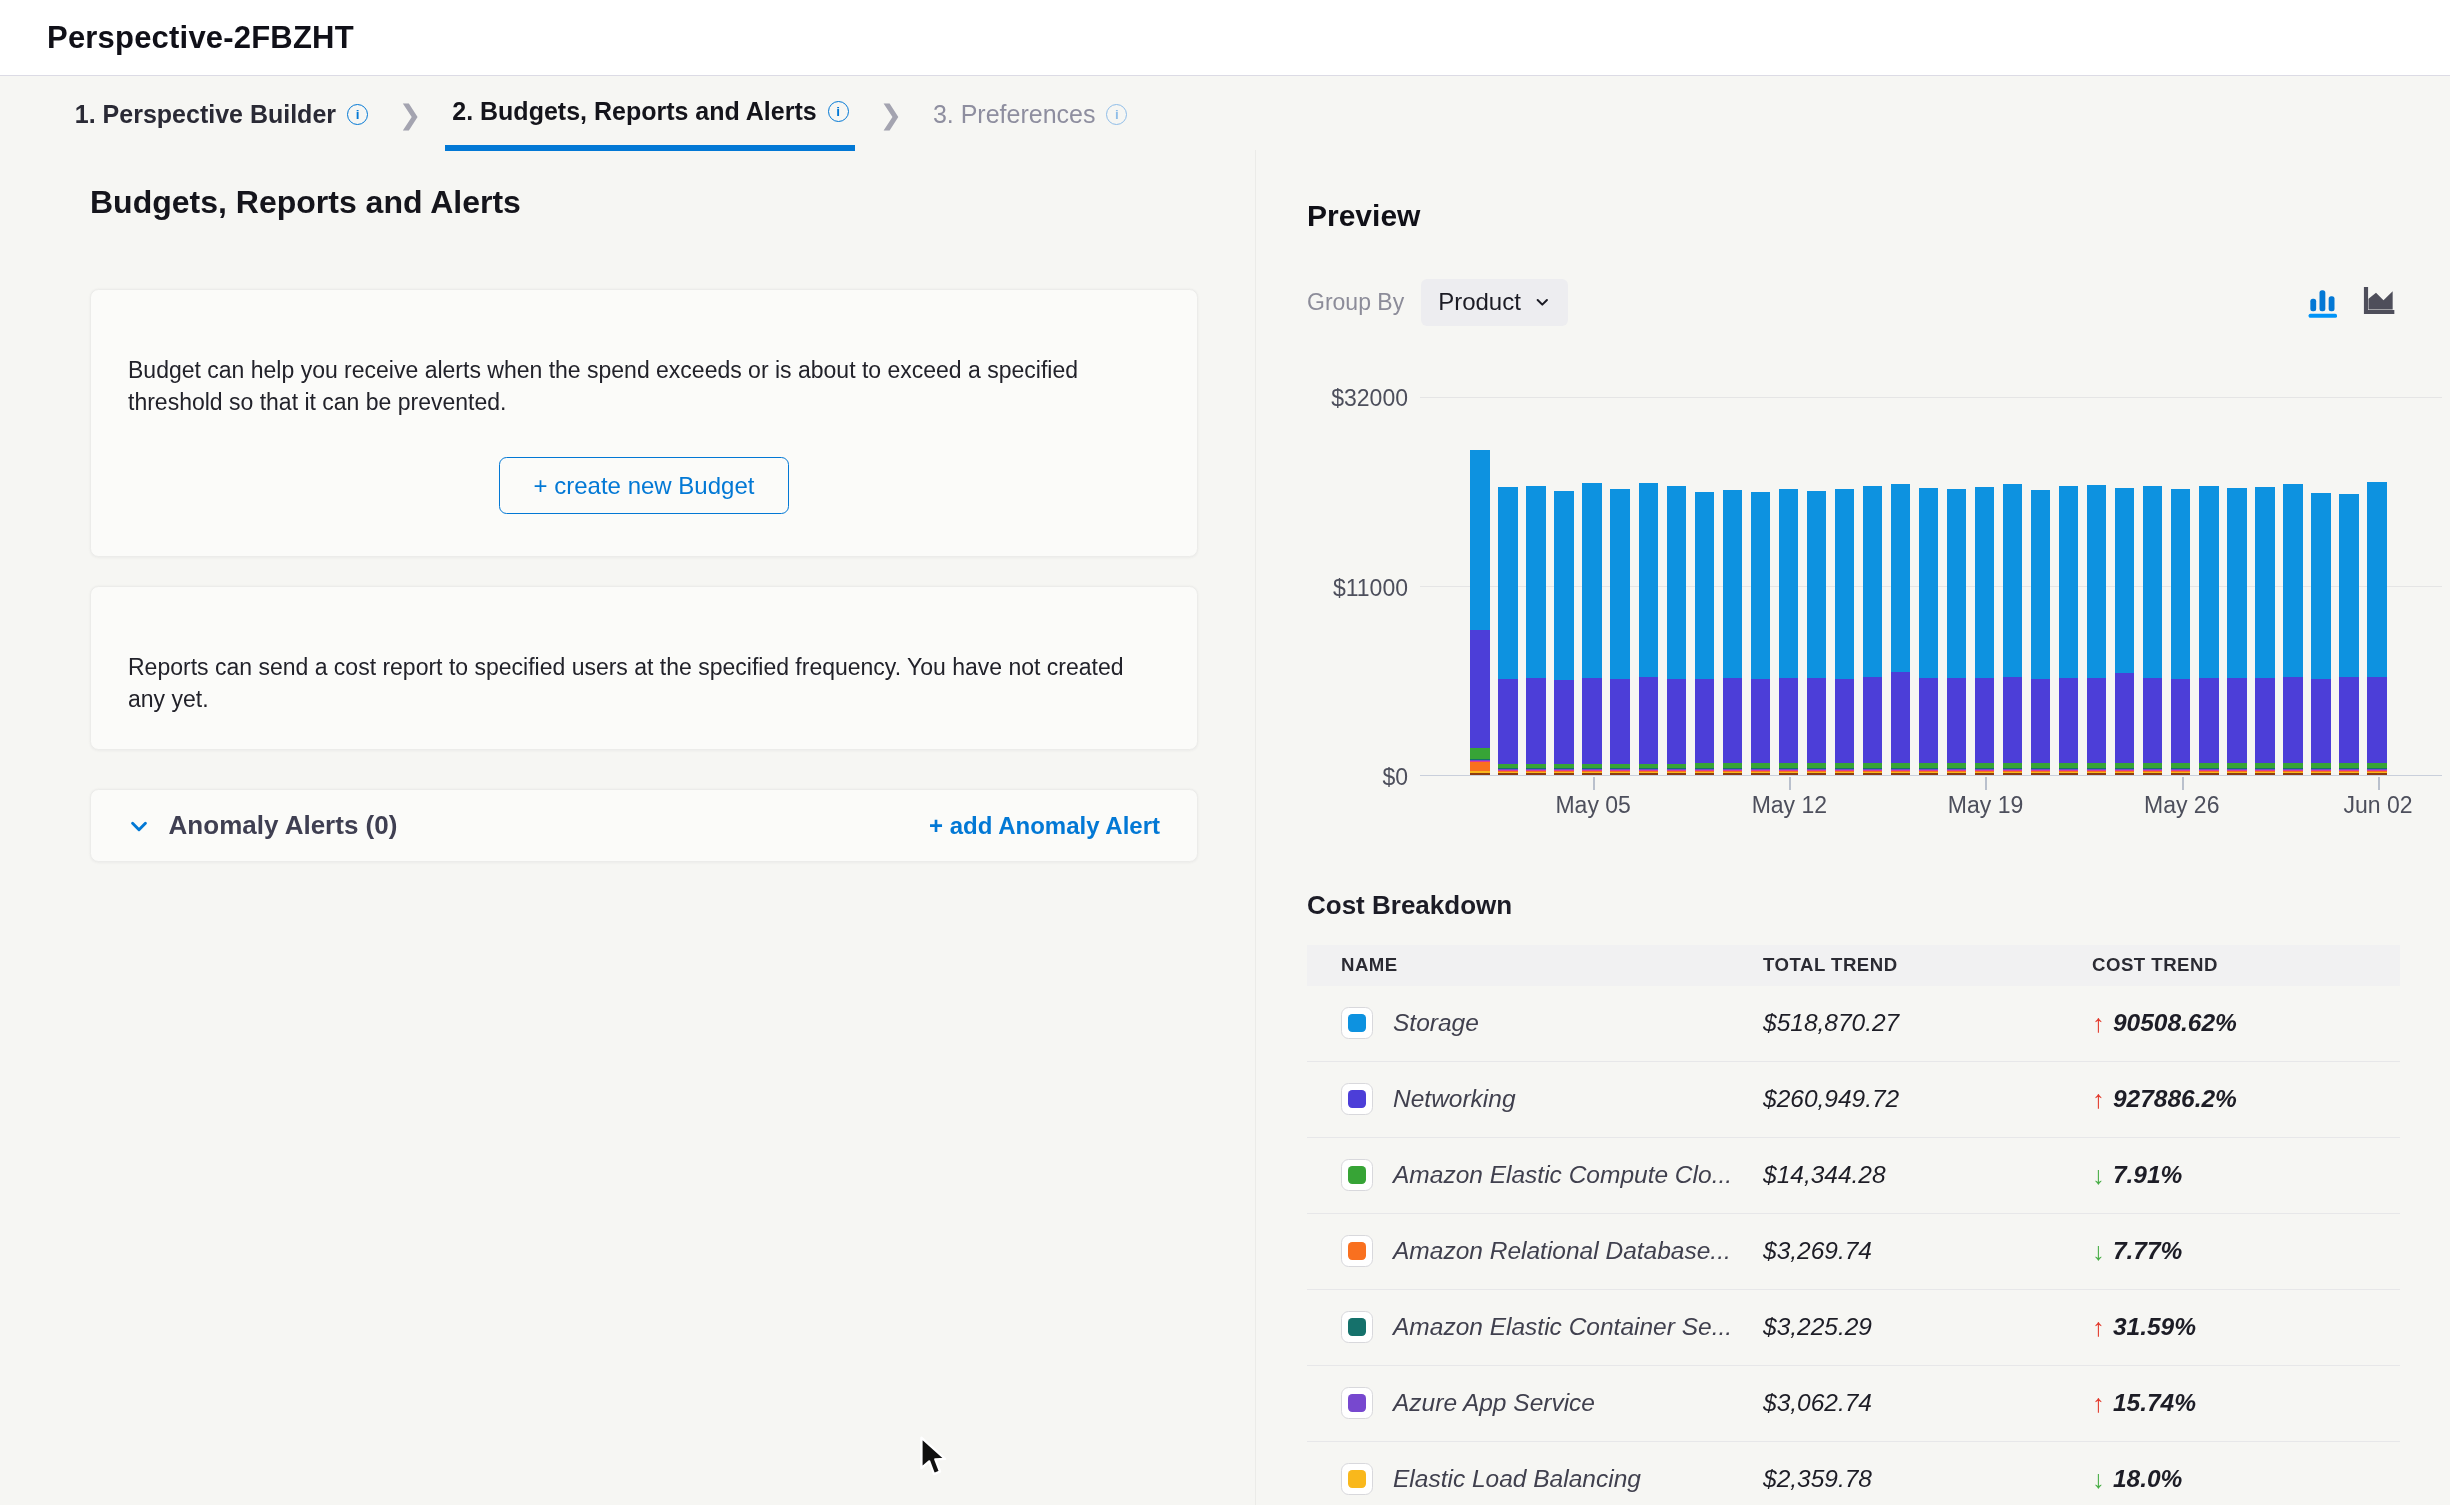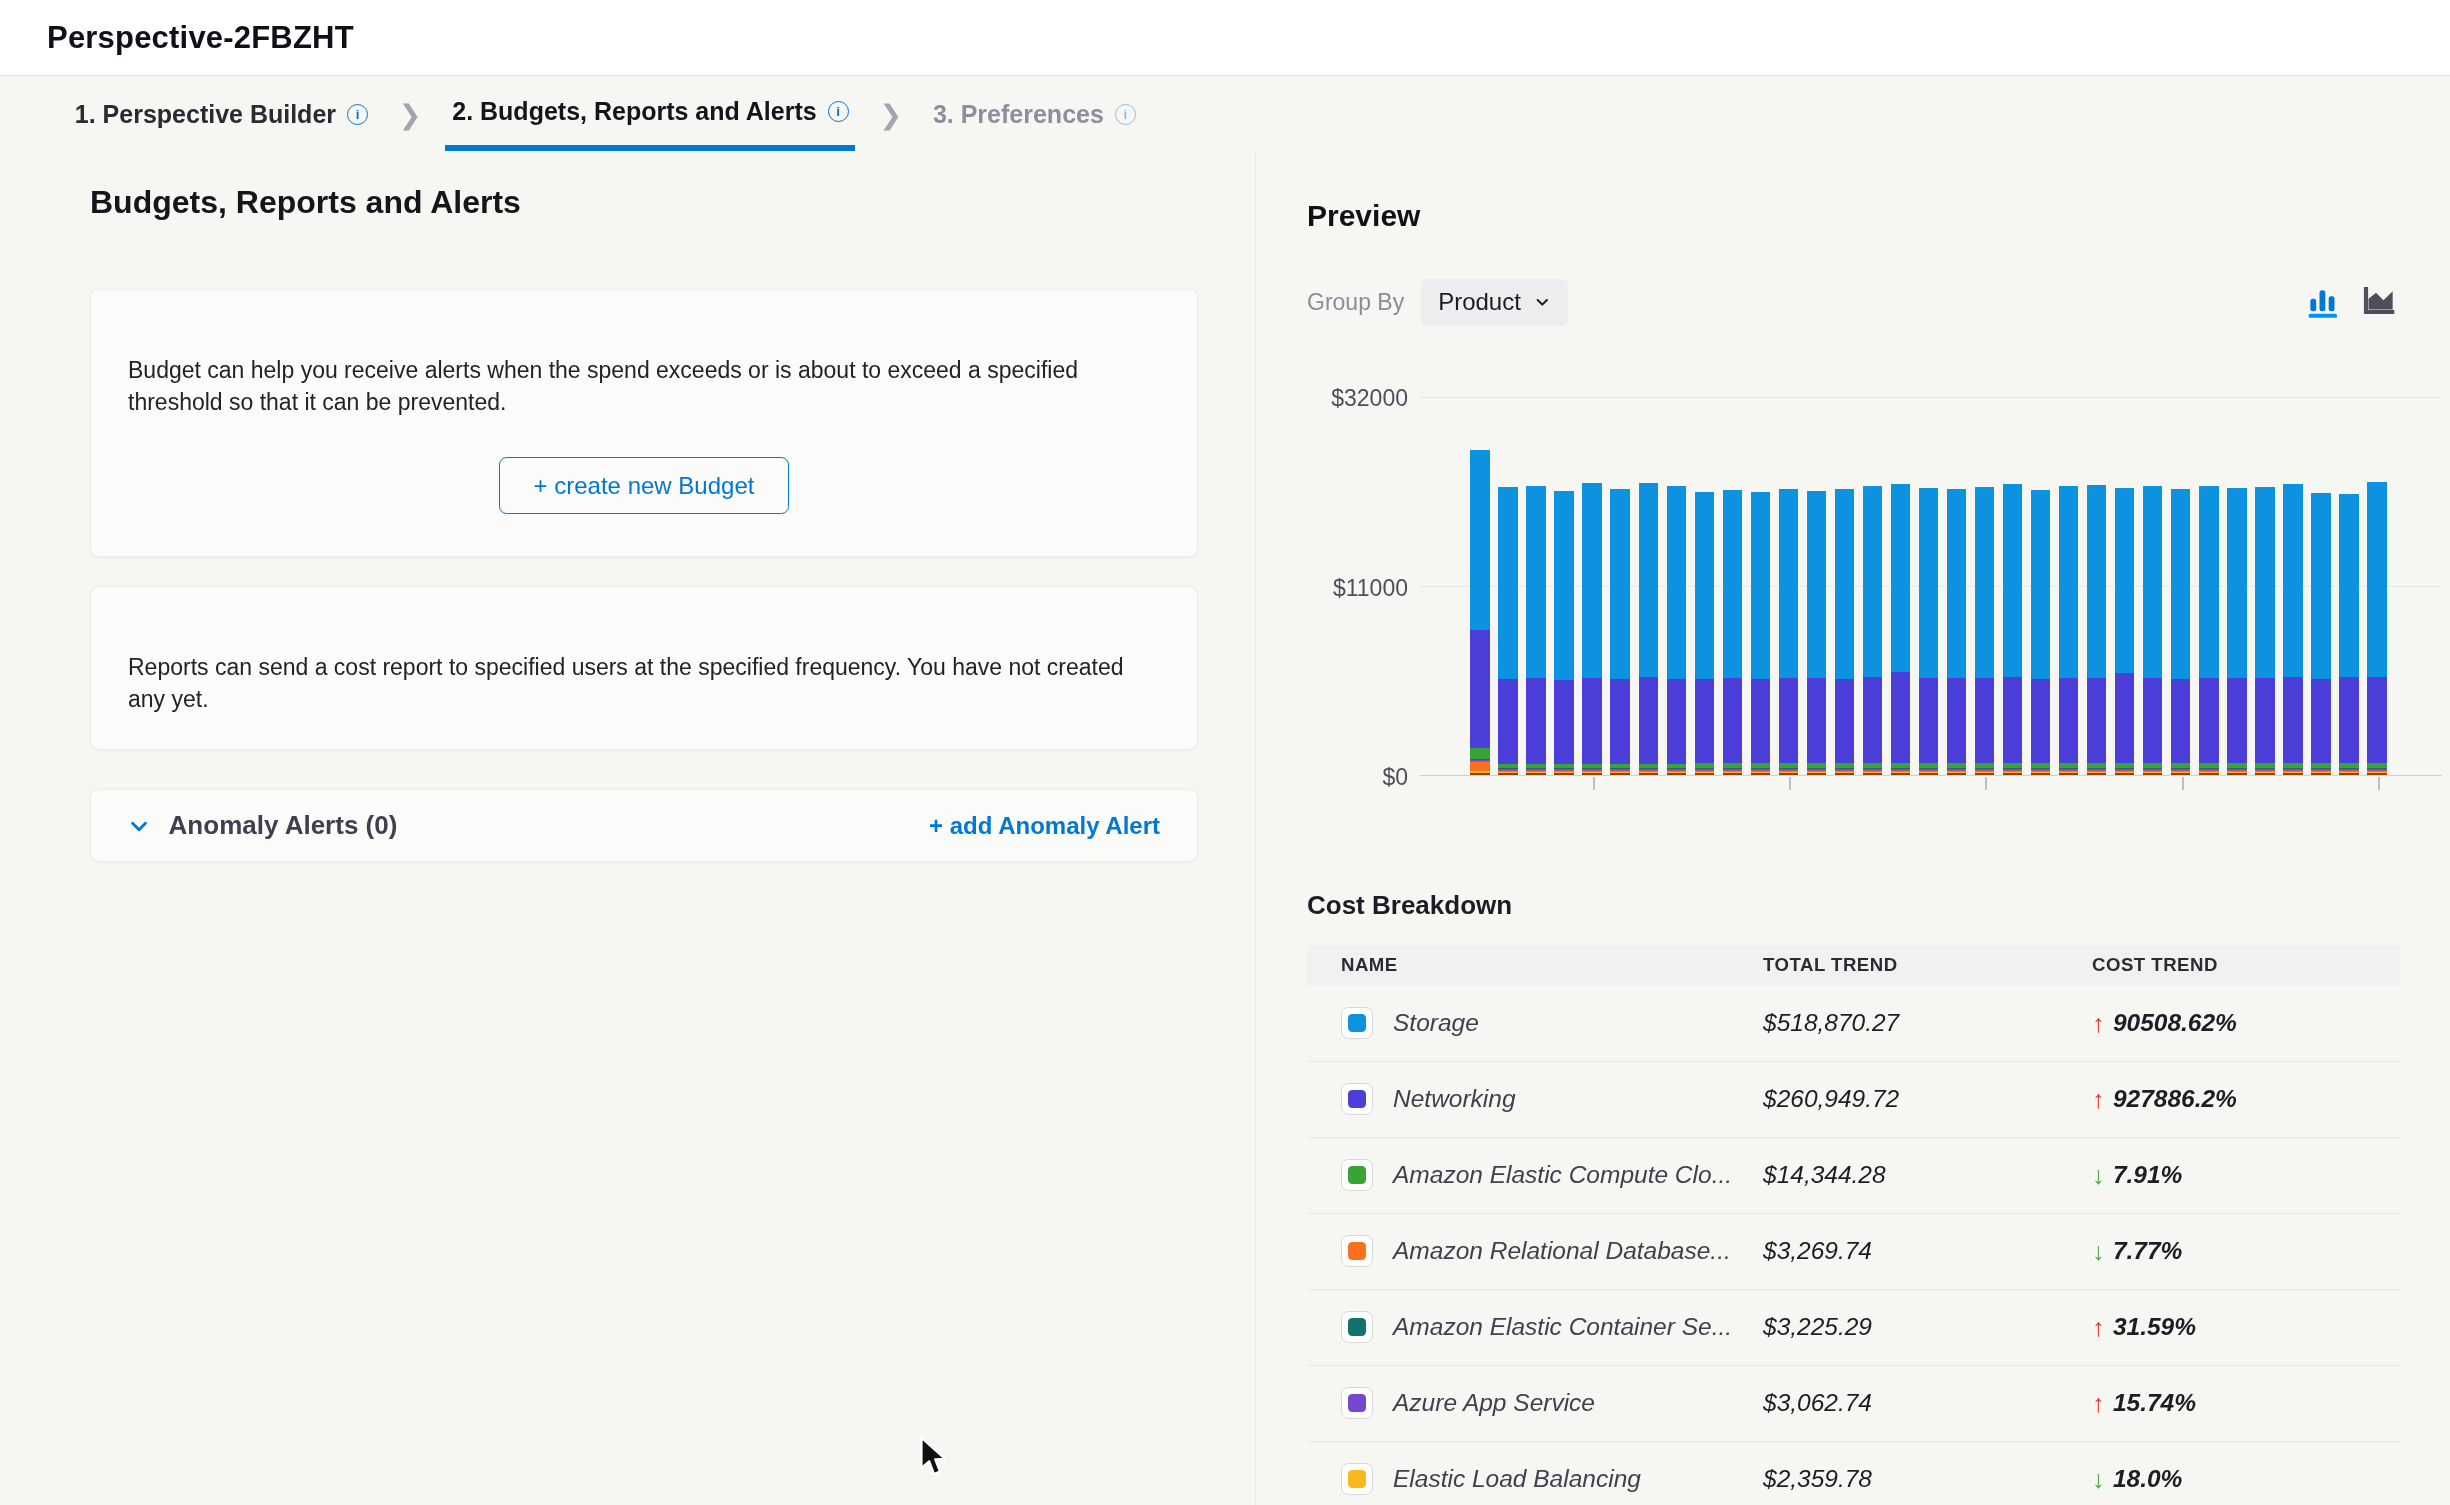--- a/index.html
+++ b/index.html
@@ -13,21 +13,21 @@
     display:flex; align-items:center; padding-left:47px; }
   .win-title { font-size:31px; font-weight:700; color:#101018; letter-spacing:0.2px; }
 
   
   .steps { position:absolute; left:0; top:78px; width:2450px; height:73px;
     display:flex; align-items:stretch; padding-left:68px; }
   .step { display:flex; align-items:center; gap:11px; padding:0 6.8px; cursor:pointer; }
   .step-label { font-size:25px; color:#2a2a35; font-weight:600; }
   .step.active .step-label { font-weight:700; color:#14141b; }
   .step.active { border-bottom:6px solid #0278d5; }
-  .step.future .step-label { font-weight:700; color:#8e8e9f; }
+  .step.future .step-label { font-weight:400; color:#8e8e9f; }
   .info-icon { width:21px; height:21px; border:1.7px solid #0278d5; border-radius:50%;
     color:#0278d5; font-size:13.5px; font-weight:700; display:inline-flex;
     align-items:center; justify-content:center; font-style:normal; }
   .step.future .info-icon { border-color:#8fbde8; color:#8fbde8; }
   .step-chev { display:flex; align-items:center; font-size:27px; color:#a4a4b0;
     margin:0 24px; }
 
   
   .left-col { position:absolute; left:90px; top:150px; width:1108px; }
   .page-heading { margin-top:34px; font-size:32px; font-weight:700; color:#15151c; }
@@ -602,20 +602,27 @@
               <div style="height: 0.7px; background: rgb(222, 58, 150);"></div>
               <div style="height: 0.8px; background: rgb(119, 72, 207);"></div>
               <div style="height: 0.8px; background: rgb(21, 113, 107);"></div>
               <div style="height: 5.4px; background: rgb(55, 164, 54);"></div>
               <div style="height: 86px; background: rgb(76, 62, 216);"></div>
               <div style="height: 195px; background: rgb(13, 146, 224);"></div>
             </div>
           </div>
         </div>
     </div>
+    <div class="xlabels" id="xlabels">
+        <span class="xlab" style="left: 13.64%;">May 05</span>
+        <span class="xlab" style="left: 34.85%;">May 12</span>
+        <span class="xlab" style="left: 56.06%;">May 19</span>
+        <span class="xlab" style="left: 77.27%;">May 26</span>
+        <span class="xlab" style="left: 98.48%;">Jun 02</span>
+      </div>
   <div class="xtick" style="left: calc(286px);"></div>
       <div class="xtick" style="left: calc(482px);"></div>
       <div class="xtick" style="left: calc(678px);"></div>
       <div class="xtick" style="left: calc(875px);"></div>
       <div class="xtick" style="left: calc(1071px);"></div>
     </div>
 
   <h3 class="breakdown-title">Cost Breakdown</h3>
 
   <div class="table">

